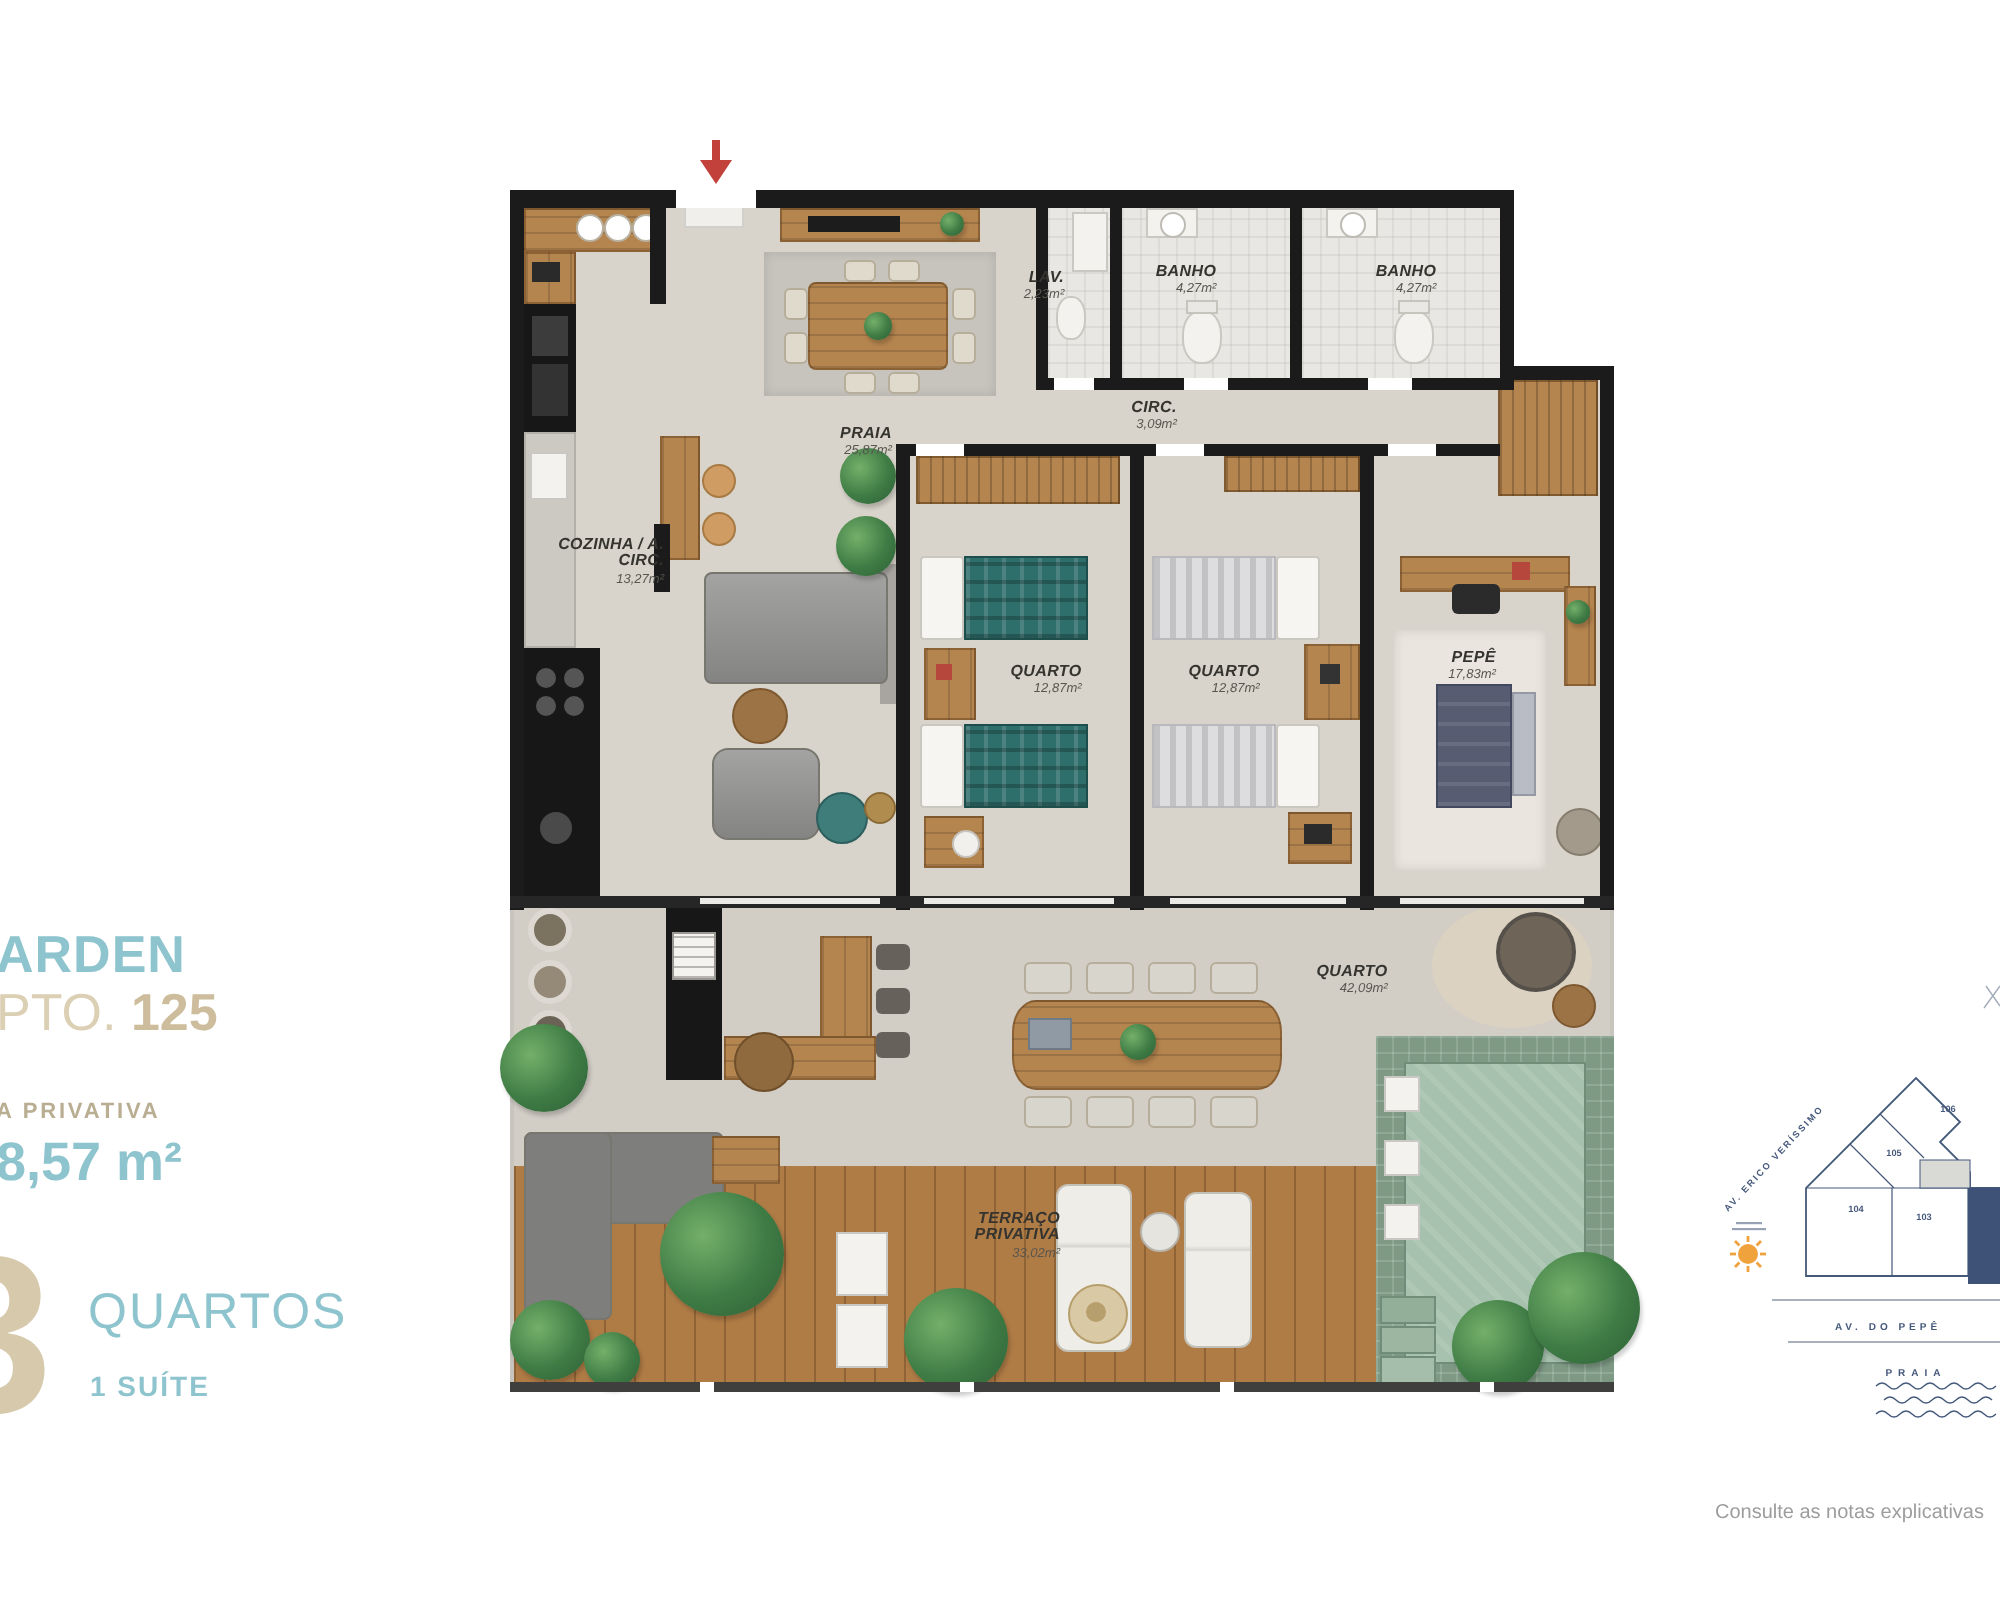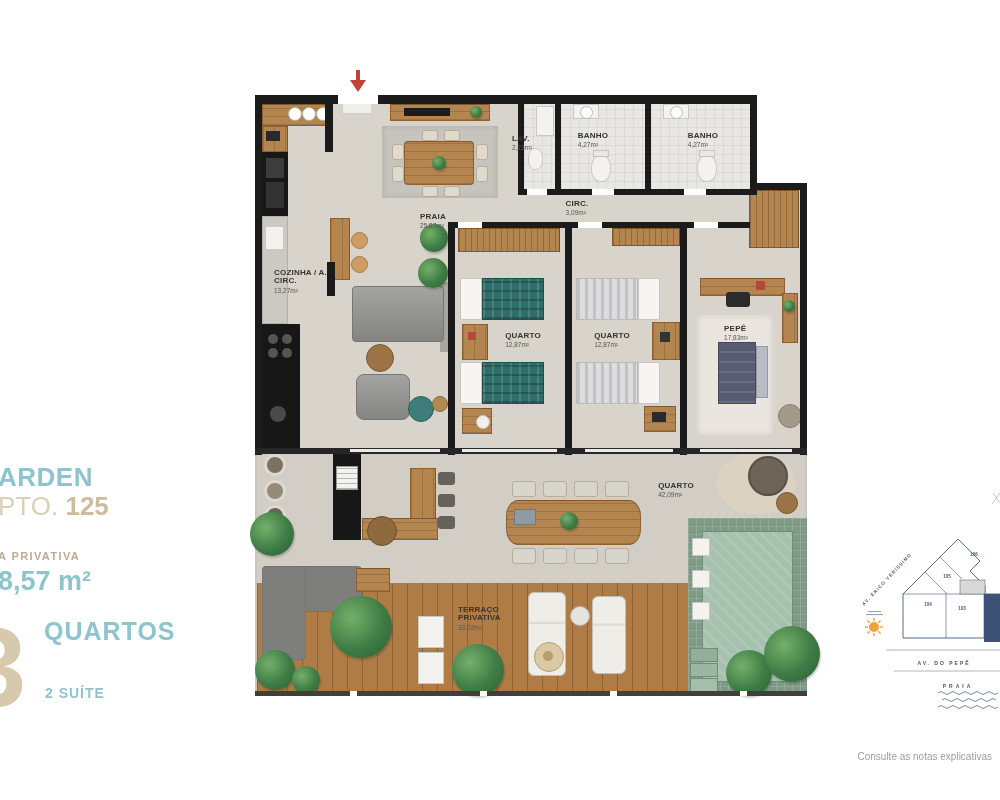--- a/index.html
+++ b/index.html
@@ -39,21 +39,21 @@
         background-image:repeating-linear-gradient(0deg,rgba(0,0,0,.22) 0 2px,transparent 2px 9px),
                          repeating-linear-gradient(90deg,rgba(255,255,255,.14) 0 2px,transparent 2px 9px);
         border:1px solid #1d4e4c;box-sizing:border-box;}
   .bedgray{position:absolute;z-index:10;background:#dddde0;
         background-image:repeating-linear-gradient(90deg,rgba(0,0,0,.12) 0 3px,transparent 3px 8px);
         border:1px solid #b9b9bd;box-sizing:border-box;}
   .pillow{position:absolute;background:#f6f5f2;border:1px solid #c9c7c0;z-index:11;border-radius:2px;box-sizing:border-box;}
   .white{position:absolute;background:#f3f2ef;border:1px solid #c9c8c2;z-index:10;box-sizing:border-box;}
   .rug{position:absolute;background:#c7c4bd;z-index:5;box-shadow:inset 0 0 6px rgba(0,0,0,.12);}
   
-  .rlabel{position:absolute;transform:translate(-50%,-50%);text-align:left;z-index:40;color:#35342f;pointer-events:none;}
+  .rlabel{position:absolute;transform:translate(-50%,-50%);text-align:right;z-index:40;color:#35342f;pointer-events:none;font-style:italic;}
   .rname{font-size:8px;font-weight:700;letter-spacing:.2px;line-height:1.05;}
   .rarea{font-size:6.5px;color:#57564f;margin-top:1px;}
   
   .teal{color:#8ec4ce;}
   .info{position:absolute;z-index:50;white-space:nowrap;}
   
   .mapsvg{position:absolute;z-index:50;font-family:"Liberation Sans",sans-serif;}
   .footer-note{position:absolute;z-index:50;font-size:10px;color:#9d9d9d;}
 </style>
 </head>
@@ -62,22 +62,22 @@
 <div id="canvas">
 
   <div class="info teal" style="left:-2px;top:462px;font-size:26px;font-weight:800;letter-spacing:.5px;">ARDEN</div>
   <div class="info" style="left:-2px;top:491px;font-size:26px;">
     <span style="color:#dbcfb4;font-weight:500;">PTO.</span>
     <span style="color:#cdbd9c;font-weight:800;">125</span>
   </div>
   <div class="info" style="left:-2px;top:550px;font-size:11px;font-weight:700;letter-spacing:1.4px;color:#b9ad92;">A PRIVATIVA</div>
   <div class="info teal" style="left:-2px;top:566px;font-size:27px;font-weight:800;">8,57 m²</div>
   <div class="info" style="left:-36px;top:612px;font-size:112px;font-weight:700;color:#d7c9ab;line-height:1;">3</div>
-  <div class="info teal" style="left:44px;top:617px;font-size:25px;font-weight:700;letter-spacing:1px;">QUARTOS</div>
-  <div class="info teal" style="left:45px;top:685px;font-size:14px;font-weight:700;letter-spacing:1px;">2 SUÍTE</div>
+  <div class="info teal" style="left:44px;top:642px;font-size:25px;font-weight:400;letter-spacing:1px;">QUARTOS</div>
+  <div class="info teal" style="left:45px;top:685px;font-size:14px;font-weight:700;letter-spacing:1px;">1 SUÍTE</div>
 
   <div class="floor" style="left:262px;top:103px;width:495px;height:348px;"></div>
   <div class="floor" style="left:750px;top:190px;width:52px;height:261px;"></div>
   <div class="floor2" style="left:257px;top:454px;width:548px;height:129px;"></div>
   <div class="deck" style="left:257px;top:583px;width:548px;height:112px;"></div>
   <div class="tile" style="left:524px;top:103px;width:33px;height:88px;"></div>
   <div class="tile" style="left:561px;top:103px;width:85px;height:88px;"></div>
   <div class="tile" style="left:651px;top:103px;width:99px;height:88px;"></div>
   <div class="abs" style="left:255px;top:451px;width:2px;height:244px;background:#c8c5bf;z-index:3;"></div>
   <div class="abs" style="left:805px;top:451px;width:2px;height:244px;background:#c8c5bf;z-index:3;"></div>

